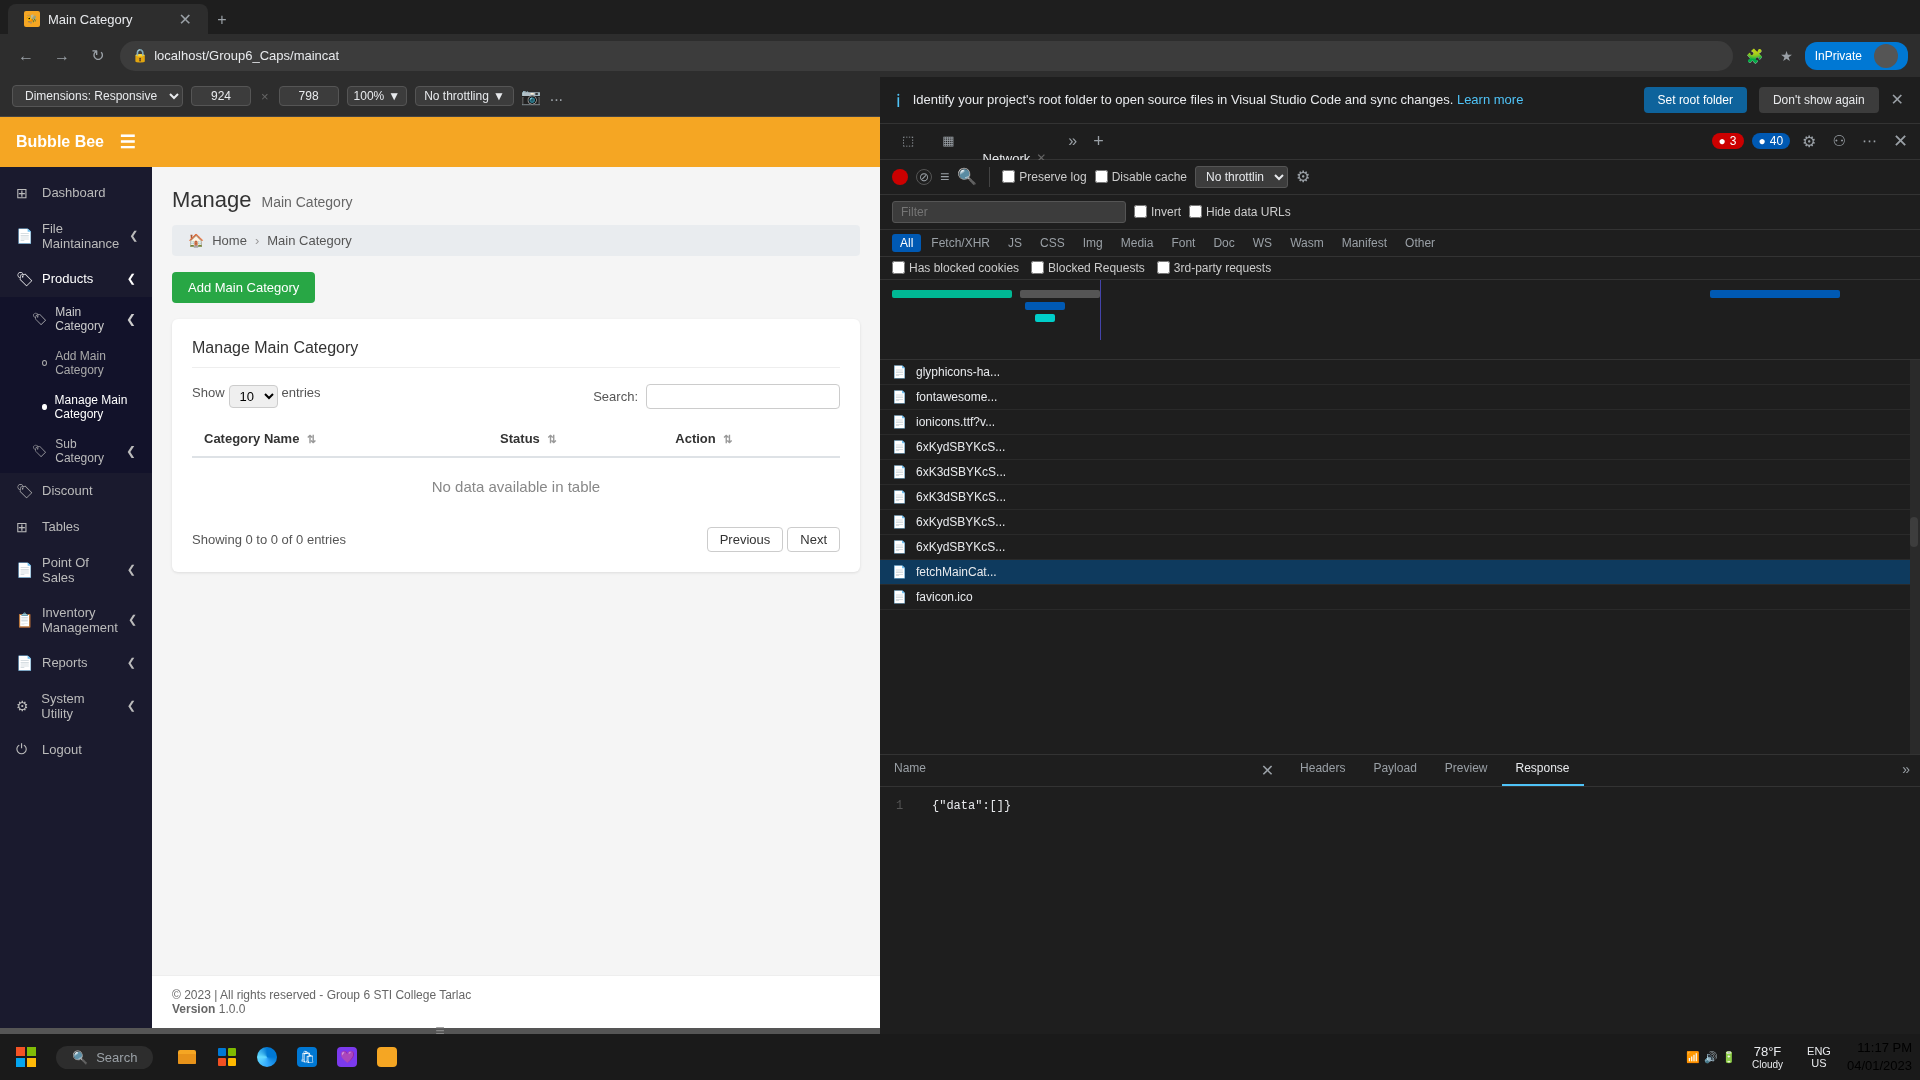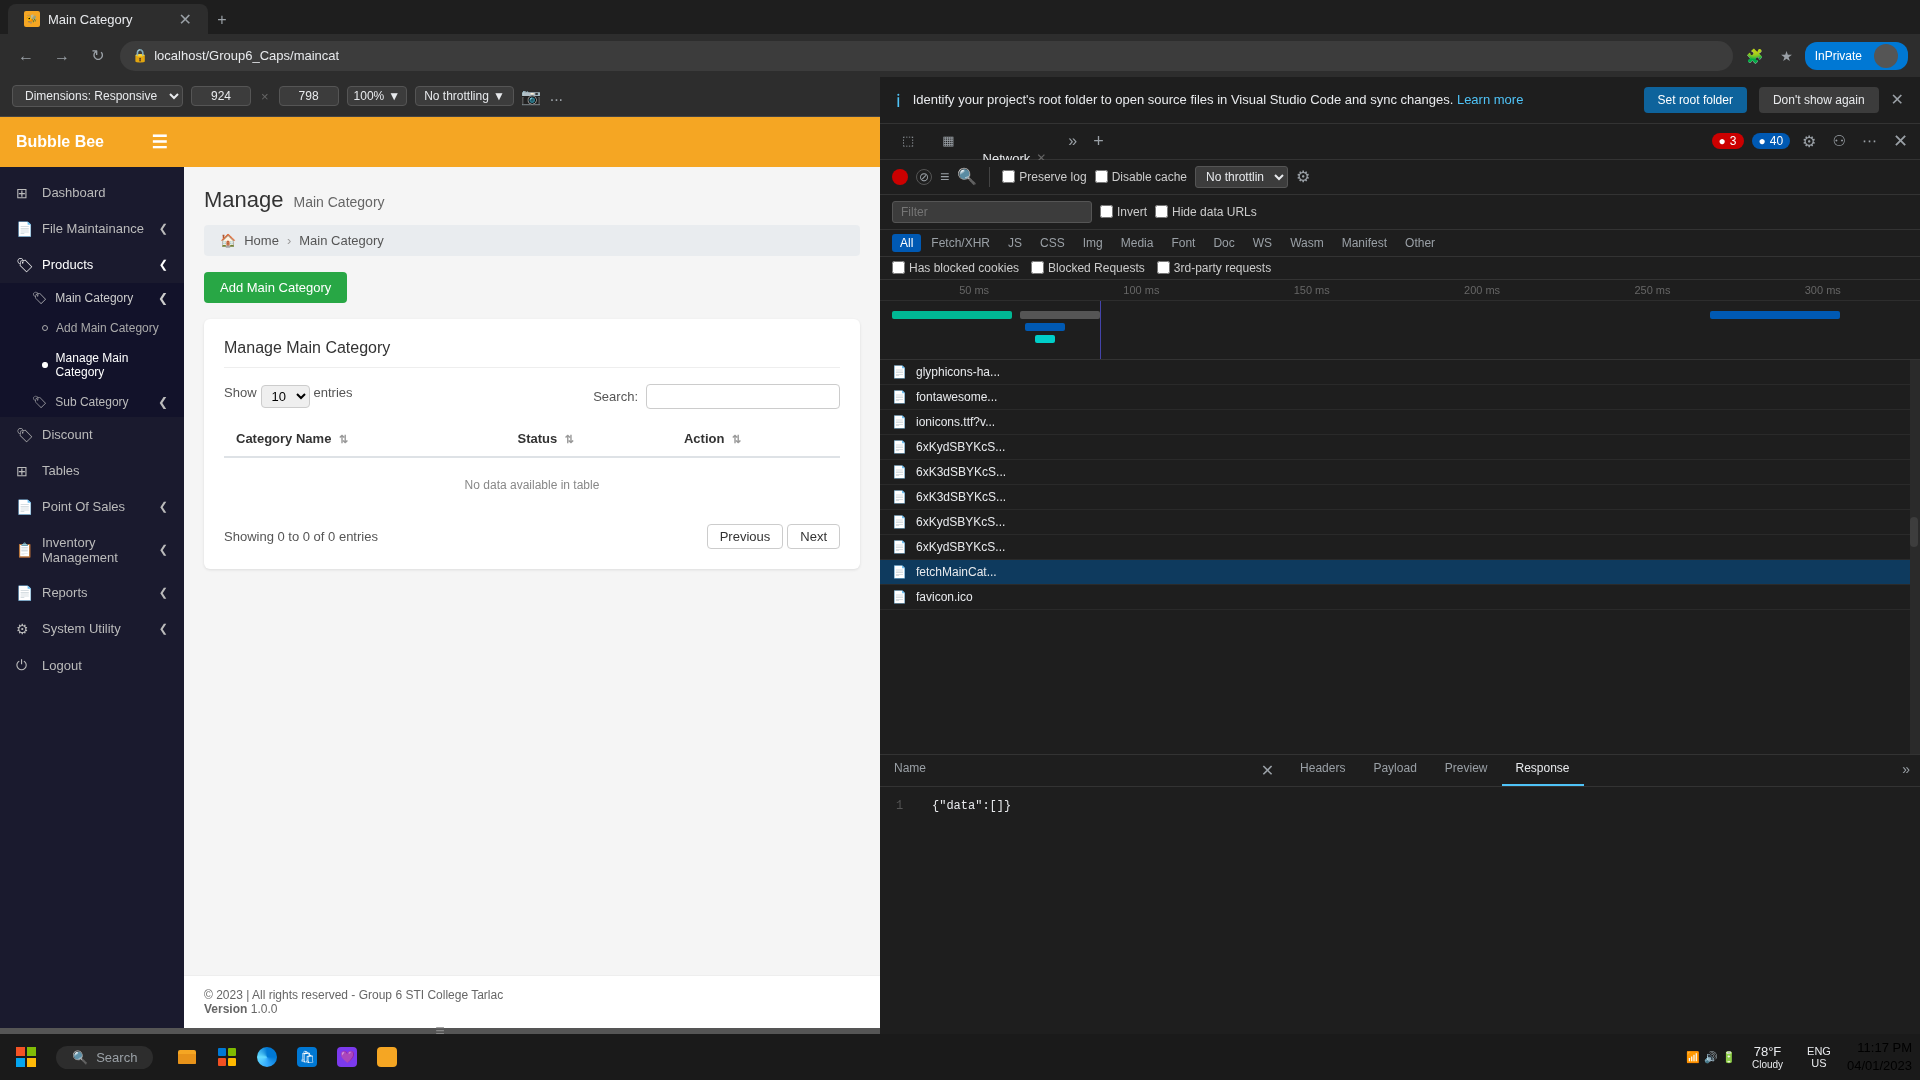--- a/index.html
+++ b/index.html
@@ -28,21 +28,21 @@
     .dev-toolbar-pct { background: #3c3c3c; border: 1px solid #555; color: #e8eaed; border-radius: 4px; padding: 2px 6px; font-size: 12px; cursor: pointer; display: flex; align-items: center; gap: 4px; }
     .dev-toolbar-throttle { background: #3c3c3c; border: 1px solid #555; color: #e8eaed; border-radius: 4px; padding: 2px 8px; font-size: 12px; cursor: pointer; display: flex; align-items: center; gap: 4px; }
     .dev-toolbar-icon { color: #9aa0a6; cursor: pointer; font-size: 16px; }
 
     
     .app-viewport { flex: 1; overflow: hidden; display: flex; flex-direction: column; }
 
     
     .app-shell { display: flex; height: 100%; }
 
-    .sidebar { width: 184px; background: #1a1a2e; color: #ccc; display: flex; flex-direction: column; flex-shrink: 0; }
+    .sidebar { width: 152px; background: #1a1a2e; color: #ccc; display: flex; flex-direction: column; flex-shrink: 0; }
     .sidebar-brand { background: #f5a623; color: white; padding: 14px 16px; font-size: 16px; font-weight: bold; display: flex; align-items: center; justify-content: space-between; }
     .sidebar-hamburger { font-size: 18px; cursor: pointer; }
     .sidebar-menu { flex: 1; overflow-y: auto; padding: 8px 0; }
     .sidebar-item { display: flex; align-items: center; gap: 10px; padding: 10px 16px; cursor: pointer; color: #bbb; font-size: 13px; }
     .sidebar-item.active { color: white; }
     .sidebar-item .icon { font-size: 14px; width: 16px; }
     .sidebar-item .arrow { margin-left: auto; font-size: 11px; }
     .sidebar-sub { background: #12122a; }
     .sidebar-sub-item { padding: 8px 16px 8px 42px; color: #aaa; font-size: 12px; cursor: pointer; display: flex; align-items: center; gap: 8px; }
     .sidebar-sub-item.active { color: white; }
@@ -69,21 +69,21 @@
     .table-controls { display: flex; align-items: center; justify-content: space-between; margin-bottom: 12px; }
     .table-show { display: flex; align-items: flex-start; gap: 4px; font-size: 13px; color: #555; }
     .table-show select { border: 1px solid #ccc; border-radius: 4px; padding: 2px 6px; font-size: 13px; }
     .table-search { display: flex; align-items: center; gap: 8px; font-size: 13px; color: #555; }
     .table-search input { border: 1px solid #ccc; border-radius: 4px; padding: 4px 8px; font-size: 13px; }
 
     .data-table { width: 100%; border-collapse: collapse; }
     .data-table thead tr { border-bottom: 2px solid #dee2e6; }
     .data-table th { padding: 10px 12px; text-align: left; font-size: 13px; color: #333; font-weight: 600; cursor: pointer; }
     .data-table th .sort-icon { color: #999; margin-left: 4px; font-size: 11px; }
-    .data-table td { padding: 10px 12px; font-size: 12px; color: #555; }
+    .data-table td { padding: 10px 12px; font-size: 15px; color: #555; }
     .data-table .no-data { text-align: center; color: #888; padding: 20px; }
 
     .table-footer { display: flex; align-items: center; justify-content: space-between; margin-top: 12px; font-size: 13px; color: #555; }
     .pagination { display: flex; gap: 4px; }
     .page-btn { border: 1px solid #ccc; background: white; border-radius: 4px; padding: 4px 12px; cursor: pointer; font-size: 13px; color: #333; }
     .page-btn:disabled { color: #aaa; cursor: not-allowed; }
 
     .app-footer { background: white; border-top: 1px solid #eee; padding: 12px 20px; display: flex; justify-content: space-between; font-size: 12px; color: #666; flex-direction: column; }
 
     
@@ -119,21 +119,21 @@
     .net-filter-btn { color: #9aa0a6; cursor: pointer; font-size: 16px; }
     .net-search-btn { color: #9aa0a6; cursor: pointer; font-size: 16px; }
     .net-separator { width: 1px; height: 20px; background: #444; margin: 0 4px; }
     .net-checkbox { display: flex; align-items: center; gap: 4px; color: #ccc; font-size: 12px; }
     .net-checkbox input { cursor: pointer; }
     .net-throttle { background: #3c3c3c; border: 1px solid #555; color: #e8eaed; border-radius: 3px; padding: 2px 6px; font-size: 12px; }
     .net-gear { color: #9aa0a6; cursor: pointer; font-size: 16px; }
 
     
     .network-filter-bar { display: flex; align-items: center; gap: 8px; padding: 6px 12px; border-bottom: 1px solid #333; background: #1e1e1e; }
-    .filter-input { background: #3c3c3c; border: 1px solid #555; color: #e8eaed; border-radius: 3px; padding: 3px 8px; font-size: 12px; width: 200px; }
+    .filter-input { background: #3c3c3c; border: 1px solid #555; color: #e8eaed; border-radius: 3px; padding: 3px 8px; font-size: 12px; width: 234px; }
     .filter-option { display: flex; align-items: center; gap: 4px; color: #ccc; font-size: 12px; }
     .filter-option input { cursor: pointer; }
 
     
     .network-type-bar { display: flex; align-items: center; gap: 2px; padding: 4px 12px; border-bottom: 1px solid #333; background: #1e1e1e; overflow-x: auto; }
     .type-btn { padding: 2px 8px; border: none; background: none; color: #9aa0a6; font-size: 12px; cursor: pointer; border-radius: 3px; }
     .type-btn.active { background: #0059b3; color: white; }
 
     
     .network-cookie-bar { display: flex; align-items: center; gap: 12px; padding: 4px 12px; border-bottom: 1px solid #333; background: #1e1e1e; }
@@ -508,28 +508,20 @@
           <input type="checkbox" style="">
           <span>Blocked Requests</span>
         </label>
         <label class="cookie-filter">
           <input type="checkbox" style="">
           <span>3rd-party requests</span>
         </label>
       </div>
 
       <div class="network-timeline">
-        <div class="timeline-ruler">
-          <span>50 ms</span>
-          <span>100 ms</span>
-          <span>150 ms</span>
-          <span>200 ms</span>
-          <span>250 ms</span>
-          <span>300 ms</span>
-        </div>
         <div class="timeline-bars">
 
           <div class="timeline-bar tbar-green" style="left:12px;top:10px;width:120px;"></div>
           <div class="timeline-bar" style="left:140px;top:10px;width:80px;background:#555;"></div>
           <div class="timeline-bar tbar-blue" style="left:145px;top:22px;width:40px;"></div>
           <div class="timeline-bar tbar-teal" style="left:155px;top:34px;width:20px;"></div>
 
           <div class="timeline-bar tbar-blue" style="right:80px;top:10px;width:130px;"></div>
 
           <div style="position:absolute;left:220px;top:0;bottom:0;width:1px;background:#4444aa;"></div>

